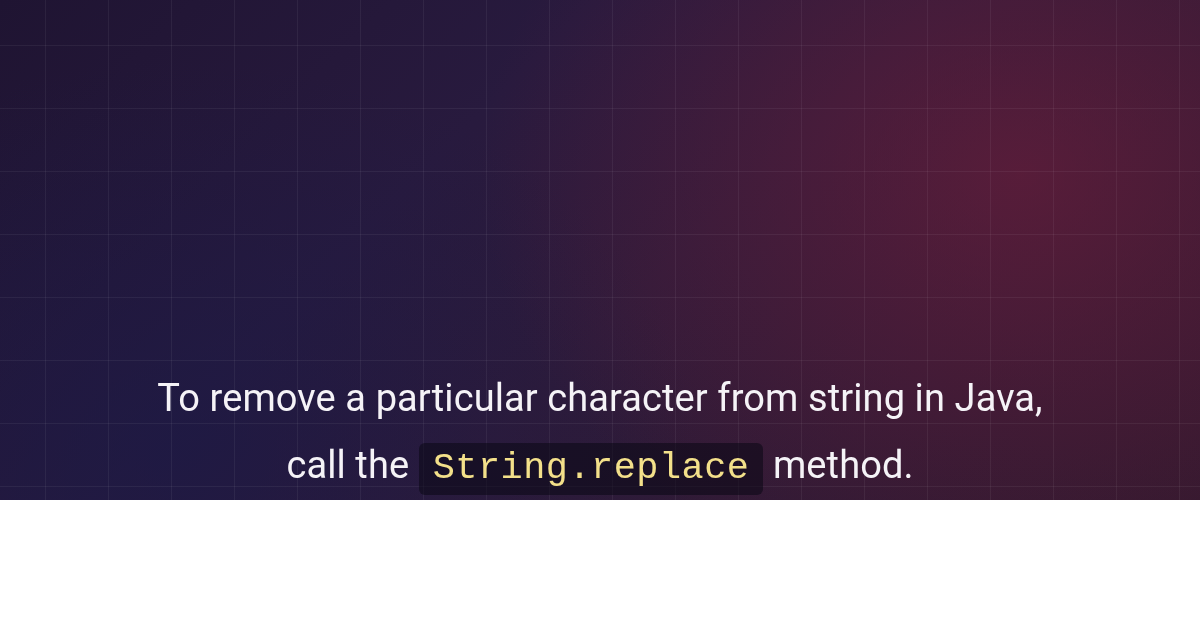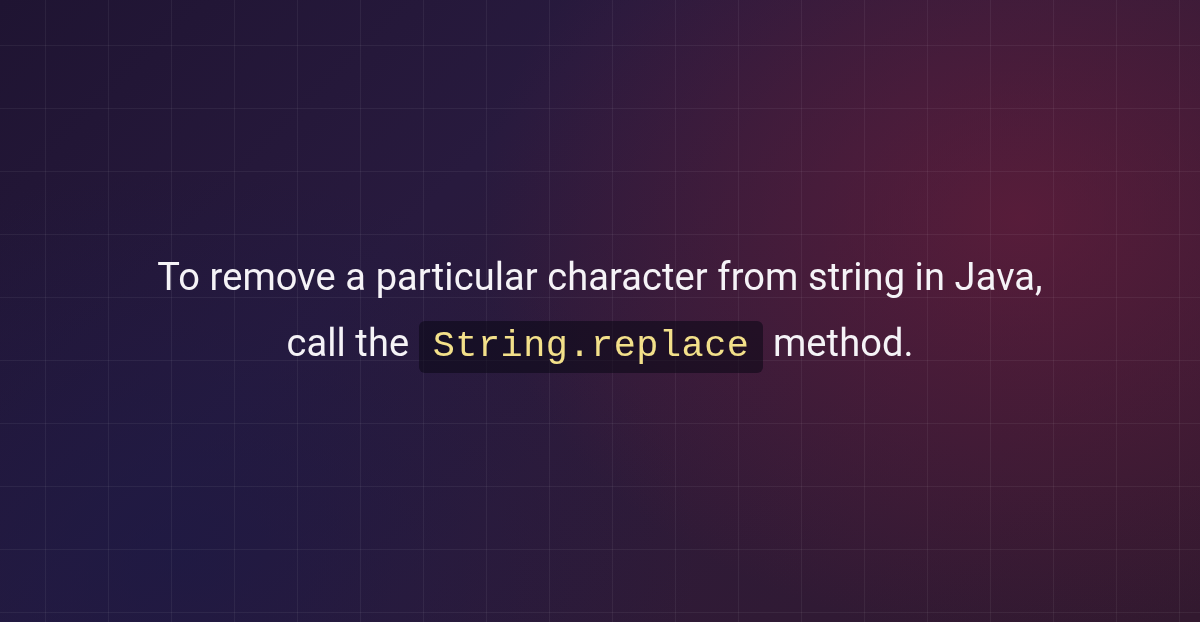--- a/index.html
+++ b/index.html
@@ -11,27 +11,27 @@
     body {
       width: 1200px;
       height: 630px;
       overflow: hidden;
       font-family: -apple-system, BlinkMacSystemFont, "Segoe UI", Roboto, Helvetica, Arial, sans-serif;
     }
 
     .canvas {
       position: relative;
       width: 1200px;
-      height: 622px;
+      height: 500px;
       background:
         radial-gradient(ellipse 900px 700px at 85% 35%, rgba(120, 30, 60, 0.55), transparent 60%),
         radial-gradient(ellipse 800px 600px at 15% 90%, rgba(25, 25, 70, 0.6), transparent 65%),
         linear-gradient(135deg, #1f1432 0%, #281a3e 35%, #2e1b3a 55%, #32192f 100%);
       display: flex;
-      align-items: center;
+      align-items: flex-end;
       justify-content: center;
     }
 
     .grid-overlay {
       position: absolute;
       inset: 0;
       background-image:
         linear-gradient(to right, rgba(255,255,255,0.055) 1px, transparent 1px),
         linear-gradient(to bottom, rgba(255,255,255,0.055) 1px, transparent 1px);
       background-size: 63px 63px;

